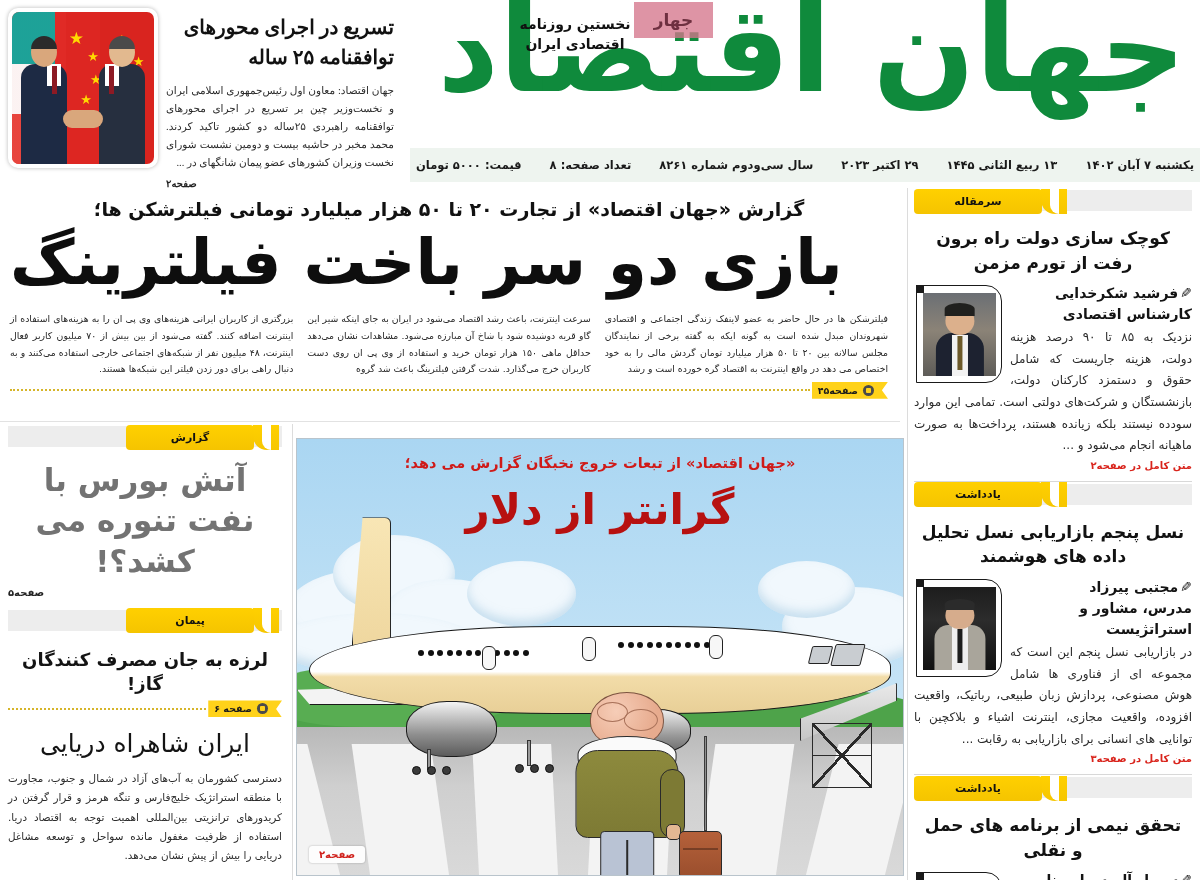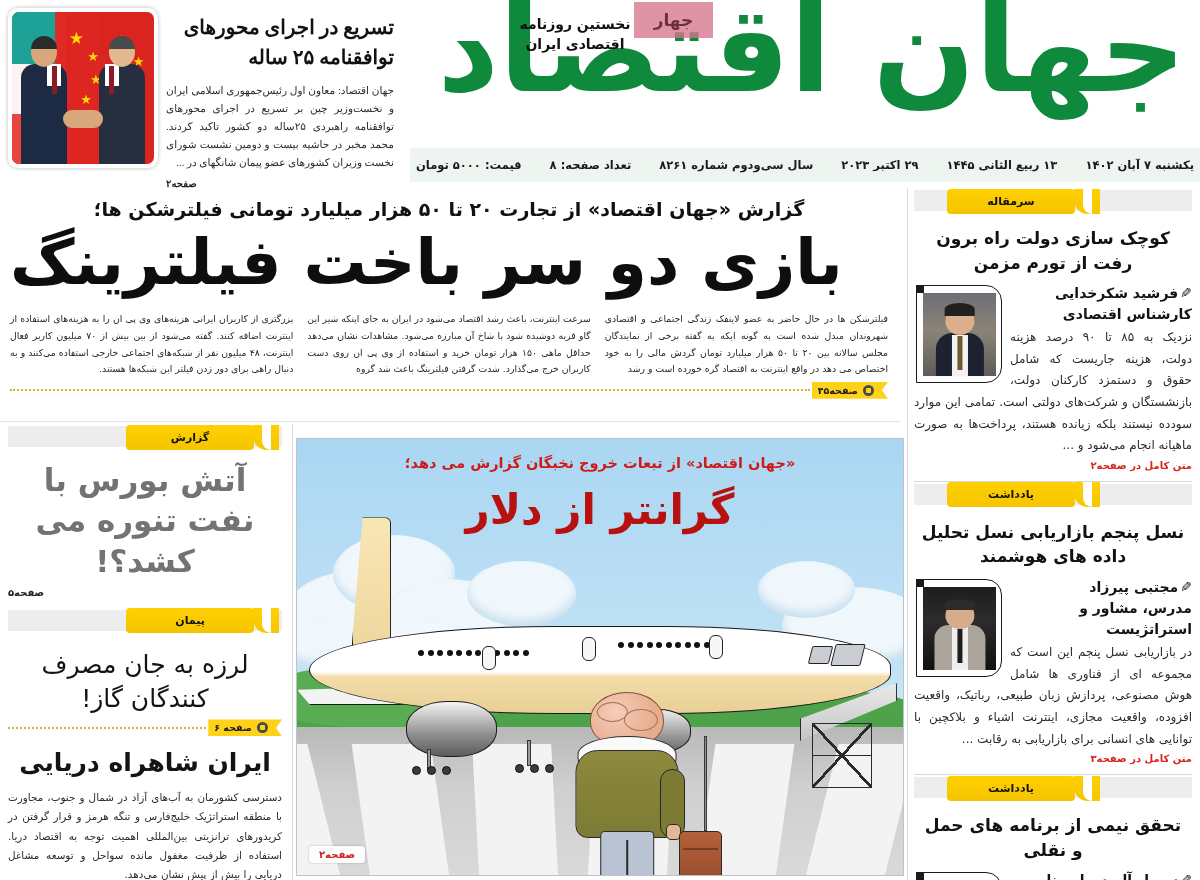--- a/index.html
+++ b/index.html
@@ -140,38 +140,38 @@
   .sec-quote {
     position:relative; z-index:2; width: 26px; height: 25px; margin-left:-1px;
     background: linear-gradient(180deg,#ffd000,#f6c600);
     border-radius: 0 0 0 14px;
     margin-right: 3px;
   }
   .sec-quote::before {
     content:""; position:absolute; left:9px; top:0; width:9px; height:25px;
     background:#fff; border-radius: 0 0 0 9px;
   }
-  .tab-right { justify-content: center; padding-left: 33px; }
+  .tab-right { justify-content: center; }
 
   
   .col-left {
     position: absolute; left: 0; top: 424px; width: 290px; height: 456px;
     padding: 0 8px 0 8px;
   }
   .ll-title-red {
     text-align: center; color: #737373; font-size: 31px; font-weight: bold;
     line-height: 1.3; direction: rtl; margin-top: 10px; letter-spacing:-1px;
   }
   .ll-pagenum { font-size: 10px; font-weight:bold; color:#222; text-align:left; margin-top:6px; }
   .ll-title-black {
+    text-align: center; color: #141414; font-size: 18px; font-weight: bold;
+    line-height: 1.35; direction: rtl; margin-top: 14px; letter-spacing:-0.5px;
+  }
+  .ll-title-black2 {
     text-align: center; color: #141414; font-size: 25px; font-weight: normal;
-    line-height: 1.35; direction: rtl; margin-top: 14px; letter-spacing:-0.5px;
-  }
-  .ll-title-black2 {
-    text-align: center; color: #141414; font-size: 25px; font-weight: bold;
     line-height: 1.35; direction: rtl; margin-top: 10px; letter-spacing:-0.5px;
   }
   .ll-body {
     font-size: 10.4px; line-height: 1.85; color: #2b2b2b; text-align: justify;
     direction: rtl; margin-top: 8px;
   }
 
   
   .center-box {
     position: absolute; left: 296px; top: 438px; width: 608px; height: 438px;

